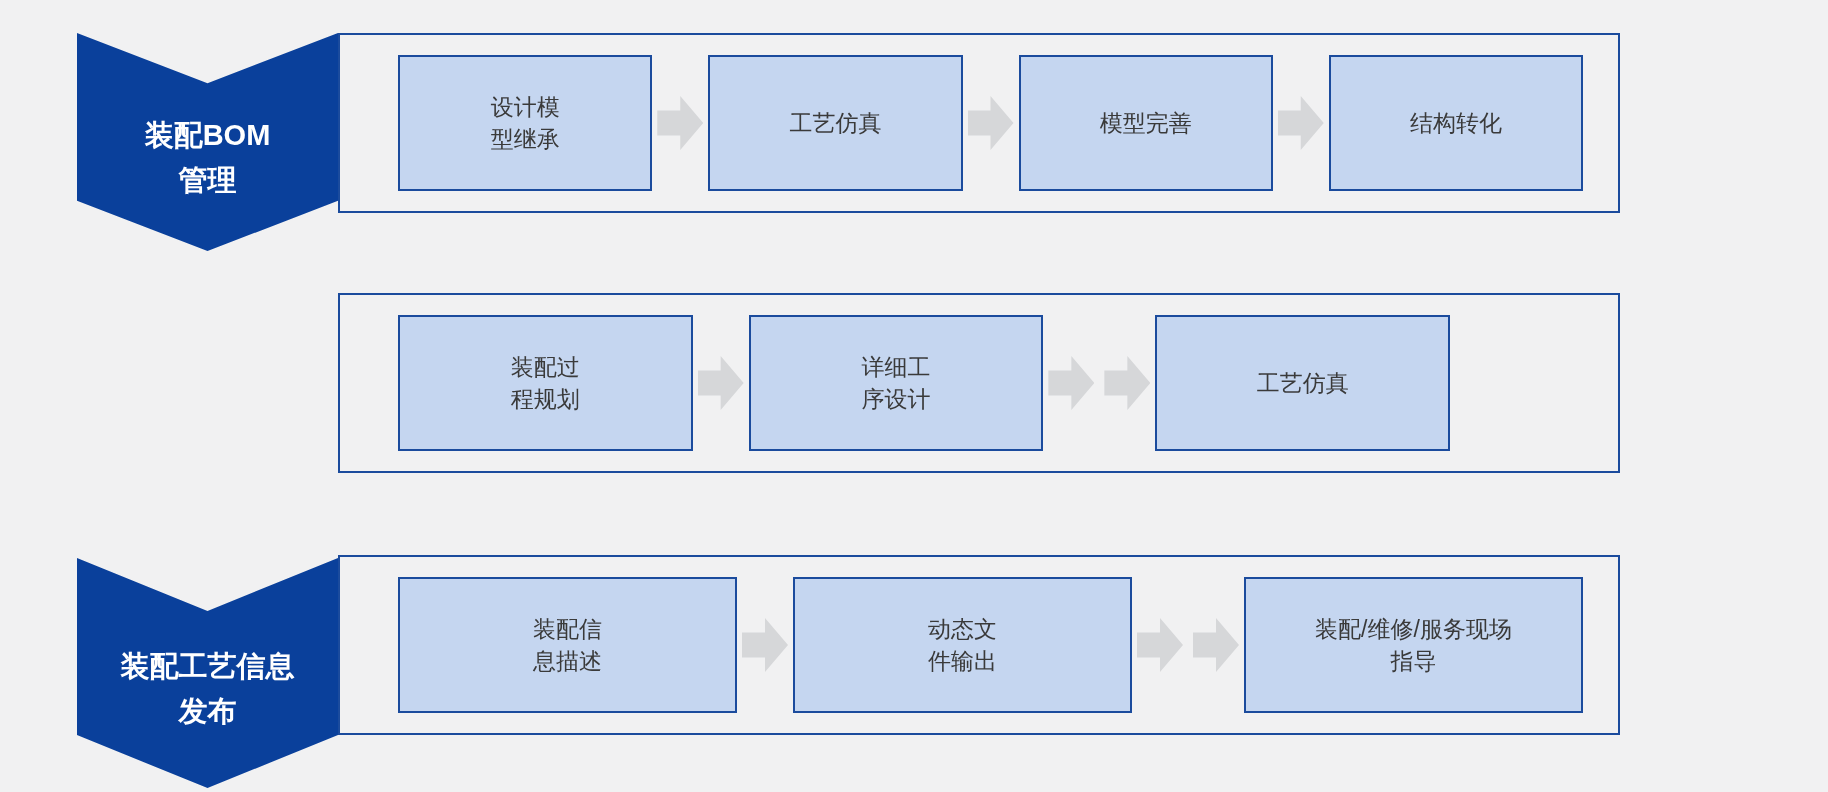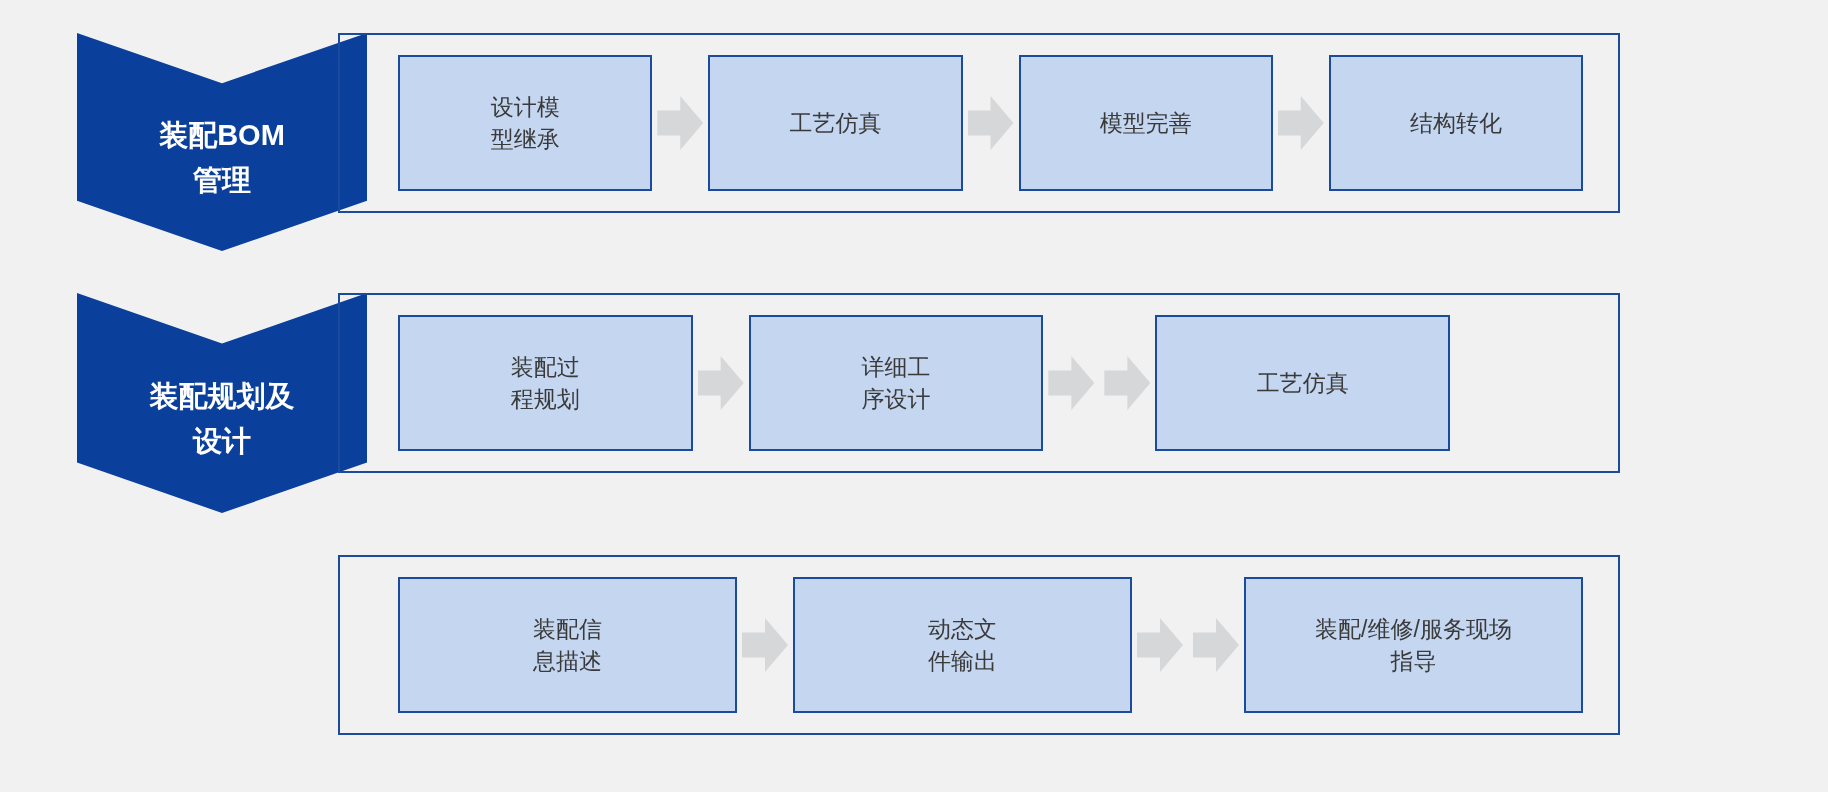--- a/index.html
+++ b/index.html
@@ -22,21 +22,21 @@
   .canvas { position: relative; width: 1828px; height: 792px; }
 
   .row { position: absolute; left: 0; width: 1828px; }
   .row-0 { top: 33px;  height: 218px; }
   .row-1 { top: 293px; height: 220px; }
   .row-2 { top: 555px; height: 233px; }
 
   
   .chevron {
     position: absolute; left: 77px; top: 0;
-    width: 290px; height: 100%;
+    width: 261px; height: 100%;
     background: var(--chevron-fill);
     clip-path: polygon(0 0, 50% 23%, 100% 0, 100% 77%, 50% 100%, 0 77%);
     display: flex; align-items: center; justify-content: center;
     padding-top: 32px;
   }
   .row-2 .chevron { top: 3px; height: 230px; }
   .chevron-label {
     color: var(--chevron-text);
     font-size: 29px; font-weight: bold;
     line-height: 45px; text-align: center;
@@ -101,43 +101,43 @@
         <span class="step-label">模型完善</span>
       </div>
       <div class="arrow"></div>
       <div class="step-box">
         <span class="step-label">结构转化</span>
       </div>
     </div>
   </section>
 
   <section class="row row-1">
-    <div class="chevron">
-      <div class="chevron-label">装配规划及
-设计</div>
-    </div>
     <div class="panel">
       <div class="step-box">
         <span class="step-label">装配过
 程规划</span>
       </div>
       <div class="arrow"></div>
       <div class="step-box">
         <span class="step-label">详细工
 序设计</span>
       </div>
       <div class="arrow"></div>
       <div class="arrow"></div>
       <div class="step-box">
         <span class="step-label">工艺仿真</span>
       </div>
     </div>
   </section>
 
   <section class="row row-2">
+    <div class="chevron">
+      <div class="chevron-label">装配工艺信息
+发布</div>
+    </div>
     <div class="panel">
       <div class="step-box">
         <span class="step-label">装配信
 息描述</span>
       </div>
       <div class="arrow"></div>
       <div class="step-box">
         <span class="step-label">动态文
 件输出</span>
       </div>

